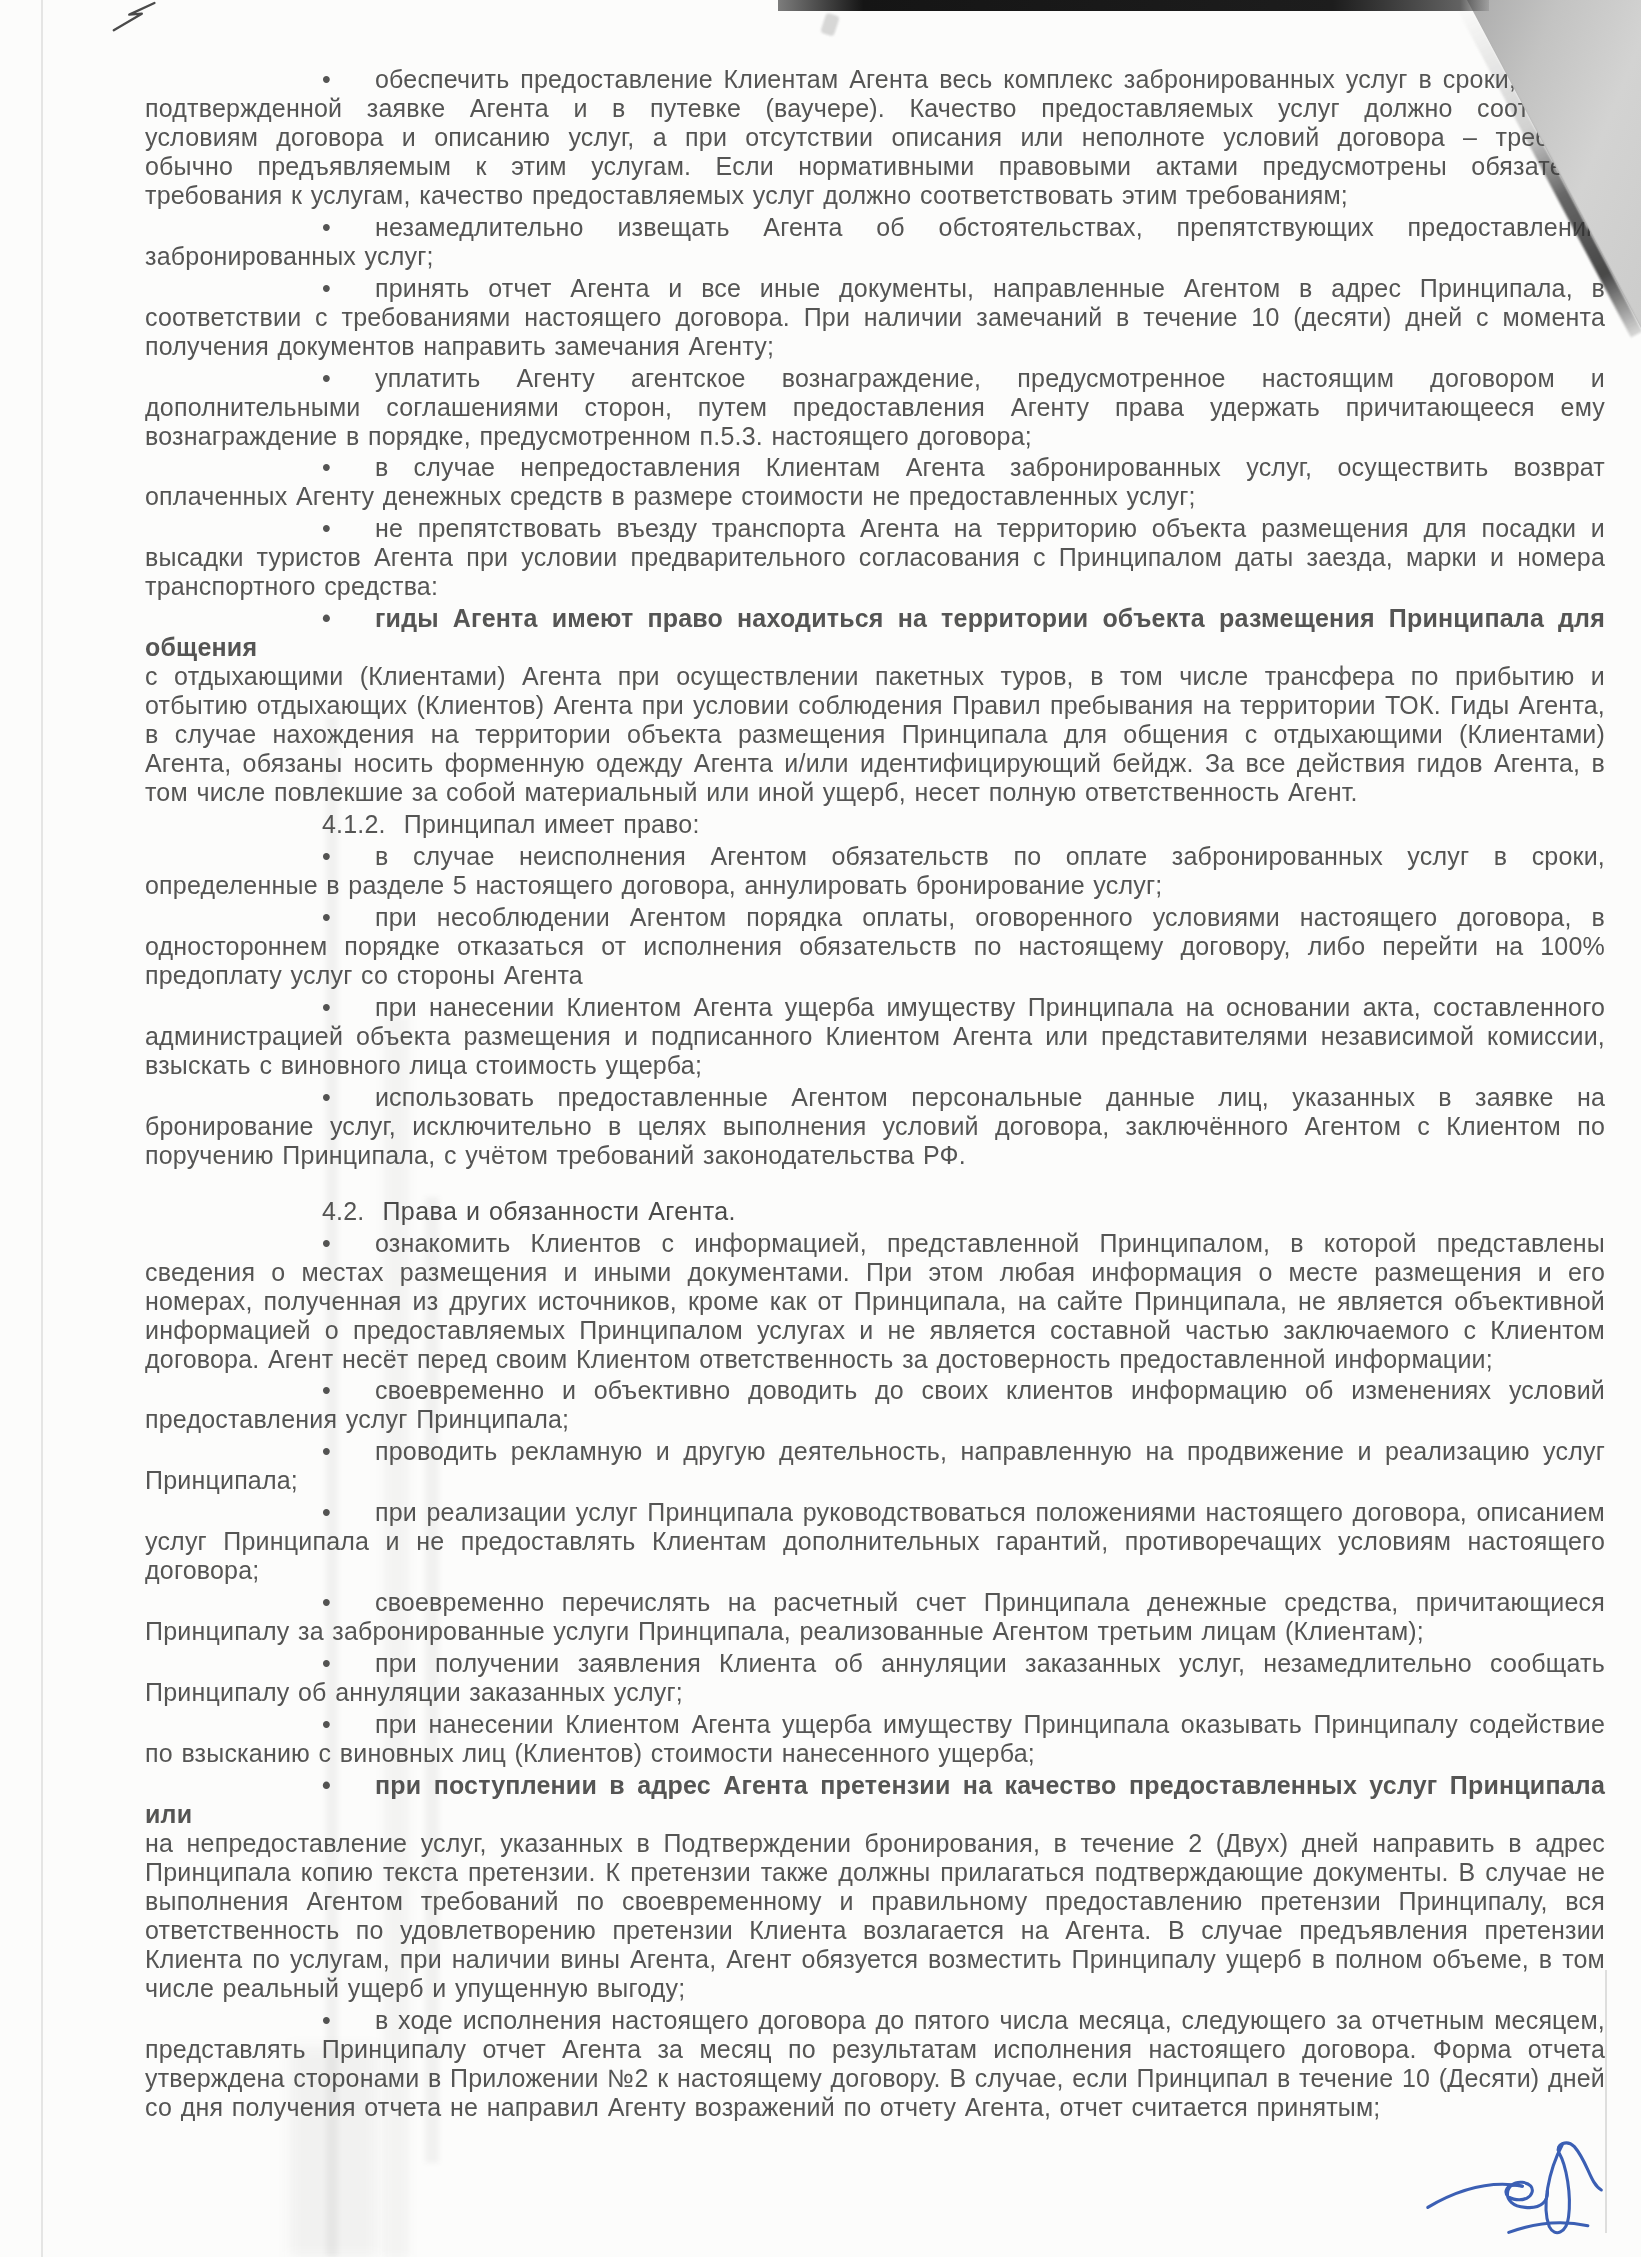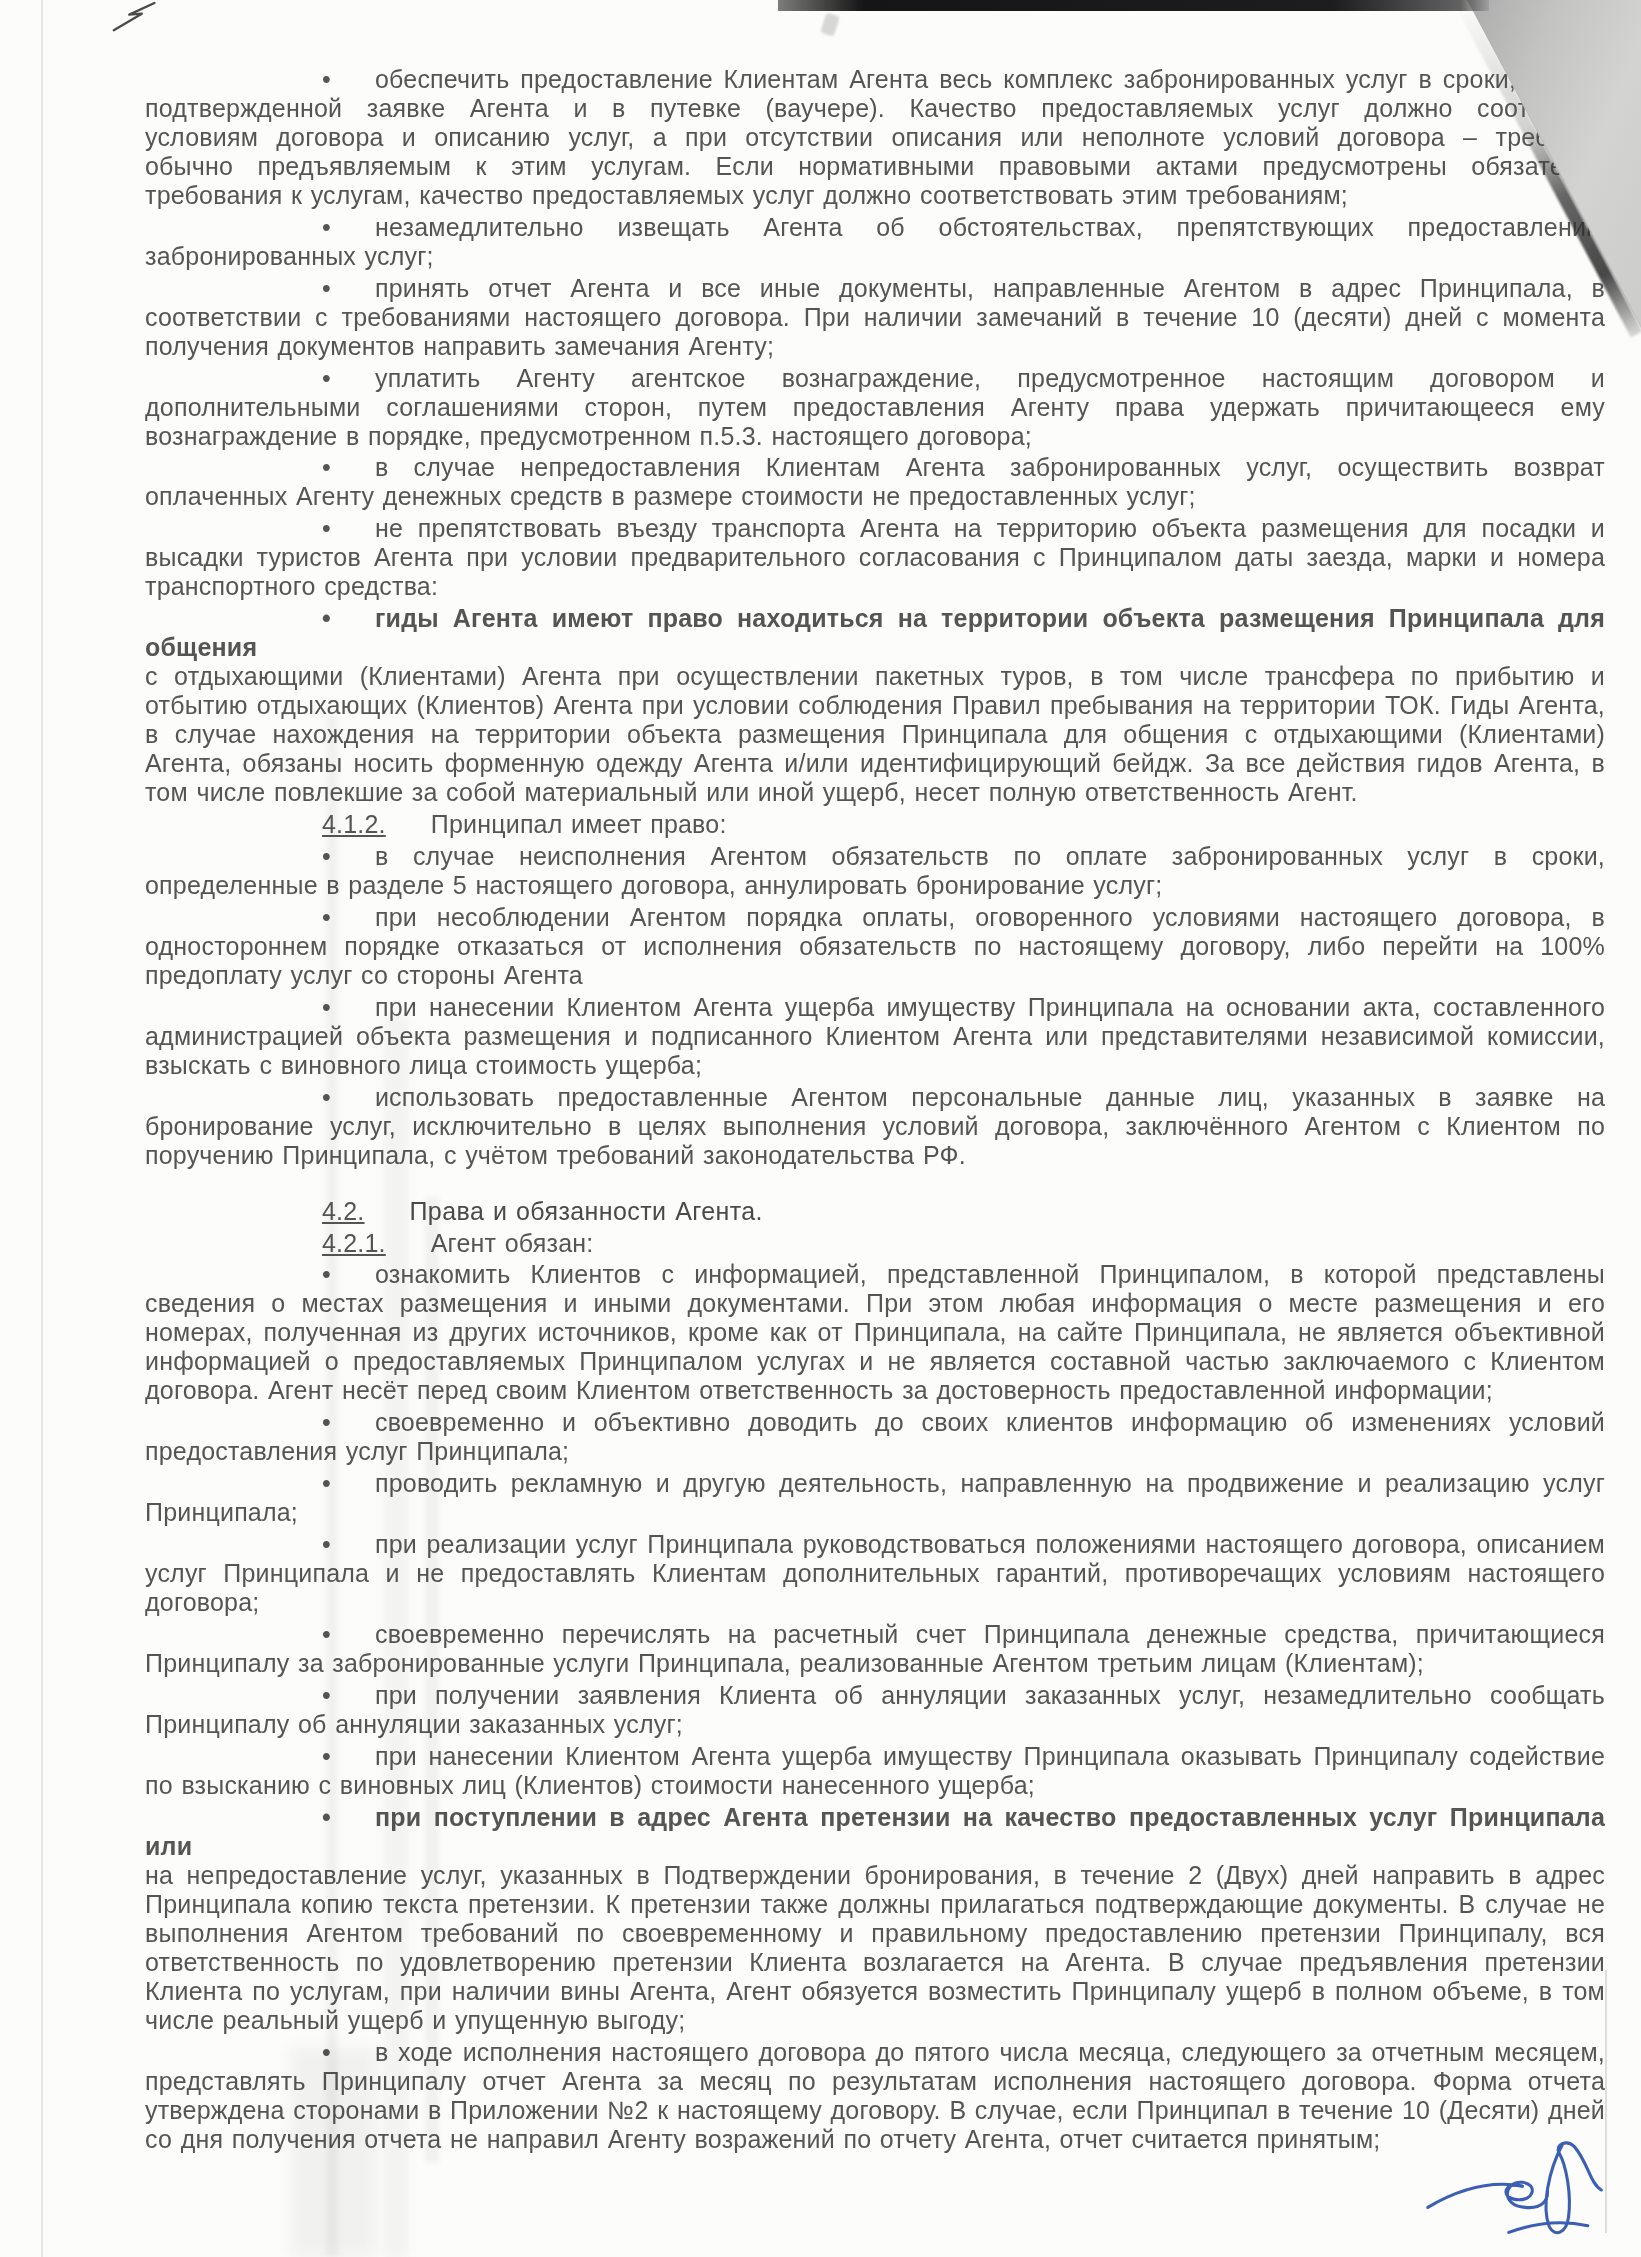--- a/index.html
+++ b/index.html
@@ -16,21 +16,21 @@
   }
   .block { margin:0; }
   .block.bullet { margin-top:2.9px; }
   .block.numbered { margin-top:2.9px; }
   .block.gap { margin-top:27px; }
   .first { text-indent:177px; }
   .cut  { text-align:justify; text-align-last:justify; }
   .lead { text-align:justify;font-weight:bold; }
   .flow { text-align:justify; }
   .dot { padding-right:44px; }
-  .num { padding-right:45px;text-decoration:underline; }
+  .num { padding-right:18px; }
   .b { font-weight:normal; color:#4a4a49; letter-spacing:0.4px; }
   
   .top-band {
     position:absolute; left:778px; top:0; width:711px; height:10.6px; z-index:6;
     background:linear-gradient(to right, rgba(20,20,20,.55), #151515 12%, #1d1d1d 78%, rgba(60,60,60,.8) 96%, rgba(120,120,120,.3));
   }
   .fold {
     position:absolute; right:0; top:0; width:174px; height:328px; z-index:5;
     clip-path:polygon(0 0, 100% 0, 100% 100%);
     background:linear-gradient(112deg, #ababab 0%, #c3c3c2 30%, #d3d3d2 62%, #cccccb 100%);
@@ -112,23 +112,20 @@
       </div>
       <div class="block bullet">
         <div class="flow first"><span class="dot">•</span><span>при нанесении Клиентом Агента ущерба имуществу Принципала на основании акта, составленного администрацией объекта размещения и подписанного Клиентом Агента или представителями независимой комиссии, взыскать с виновного лица стоимость ущерба;</span></div>
       </div>
       <div class="block bullet">
         <div class="flow first"><span class="dot">•</span><span>использовать предоставленные Агентом персональные данные лиц, указанных в заявке на бронирование услуг, исключительно в целях выполнения условий договора, заключённого Агентом с Клиентом по поручению Принципала, с учётом требований законодательства РФ.</span></div>
       </div>
       <div class="block numbered gap">
         <div class="flow first"><span class="num">4.2.</span><span class="b">Права и обязанности Агента.</span></div>
       </div>
-      <div class="block numbered">
-        <div class="flow first"><span class="num">4.2.1.</span><span>Агент обязан:</span></div>
-      </div>
       <div class="block bullet">
         <div class="flow first"><span class="dot">•</span><span>ознакомить Клиентов с информацией, представленной Принципалом, в которой представлены сведения о местах размещения и иными документами. При этом любая информация о месте размещения и его номерах, полученная из других источников, кроме как от Принципала, на сайте Принципала, не является объективной информацией о предоставляемых Принципалом услугах и не является составной частью заключаемого с Клиентом договора. Агент несёт перед своим Клиентом ответственность за достоверность предоставленной информации;</span></div>
       </div>
       <div class="block bullet">
         <div class="flow first"><span class="dot">•</span><span>своевременно и объективно доводить до своих клиентов информацию об изменениях условий предоставления услуг Принципала;</span></div>
       </div>
       <div class="block bullet">
         <div class="flow first"><span class="dot">•</span><span>проводить рекламную и другую деятельность, направленную на продвижение и реализацию услуг Принципала;</span></div>
       </div>
       <div class="block bullet">

